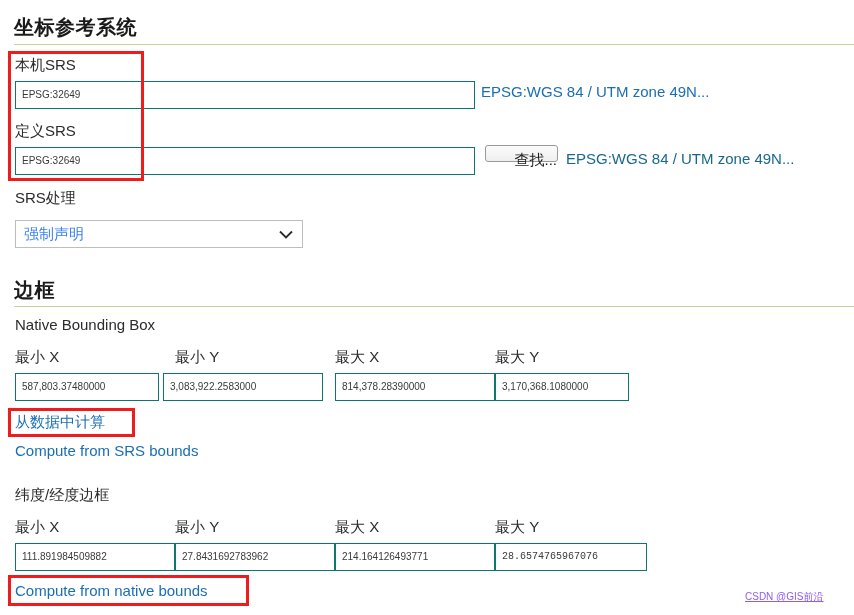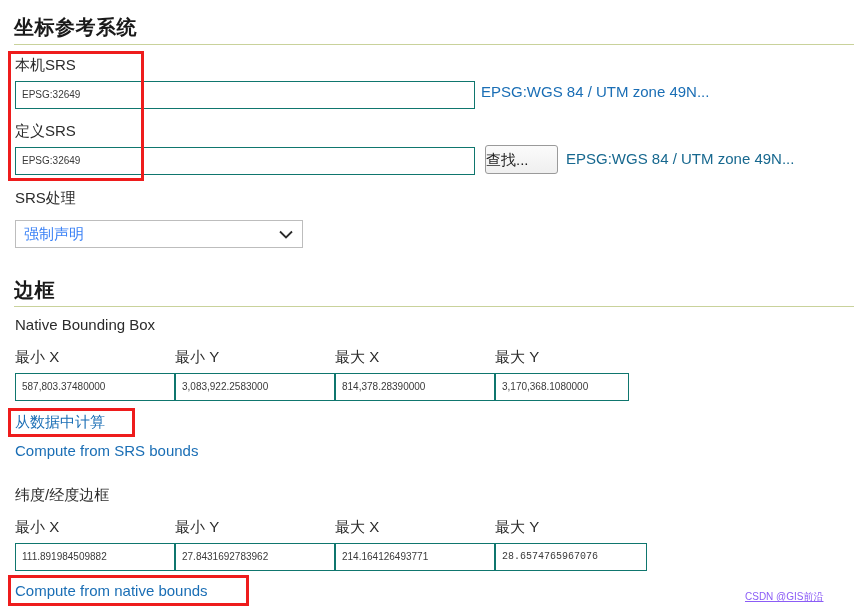--- a/index.html
+++ b/index.html
@@ -86,23 +86,23 @@
   
   .push-button {
     position: absolute;
     box-sizing: border-box;
     border: 1px solid #9a9a9a;
     border-radius: 3px;
     background: linear-gradient(#fbfbfb, #efefef);
     font-family: "Liberation Sans", "DejaVu Sans", sans-serif;
     font-size: 15px;
     color: #1c1c1c;
-    text-align: left;
+    text-align: right;
     line-height: 27px;
-    height: 29px;
+    height: 17px;
     white-space: nowrap;
     cursor: default;
   }
 
   
   .link {
     position: absolute;
     font-size: 15px;
     color: #1a6eb5;
     white-space: nowrap;
@@ -165,22 +165,22 @@
 <div class="section-heading" style="top:277px;">边框</div>
 <div class="heading-rule" style="top:306px;"></div>
 
 <div class="field-label" style="left:15px; top:316px;">Native Bounding Box</div>
 
 <div class="field-label" style="left:15px; top:348px;">最小 X</div>
 <div class="field-label" style="left:175px; top:348px;">最小 Y</div>
 <div class="field-label" style="left:335px; top:348px;">最大 X</div>
 <div class="field-label" style="left:495px; top:348px;">最大 Y</div>
 
-<div class="text-input" style="left:15px; top:373px; width:160px;">587,803.37480000</div>
-<div class="text-input" style="left:175px; top:373px; width:160px;">3,083,922.2583000</div>
+<div class="text-input" style="left:15px; top:373px; width:144px;">587,803.37480000</div>
+<div class="text-input" style="left:163px; top:373px; width:160px;">3,083,922.2583000</div>
 <div class="text-input" style="left:335px; top:373px; width:160px;">814,378.28390000</div>
 <div class="text-input" style="left:495px; top:373px; width:134px;">3,170,368.1080000</div>
 
 <div class="link" style="left:15px; top:413px;">从数据中计算</div>
 
 <div class="annot-box" style="left:8px; top:408px; width:127px; height:29px;"></div>
 
 <div class="link" style="left:15px; top:442px;">Compute from SRS bounds</div>
 
 <div class="field-label" style="left:15px; top:486px;">纬度/经度边框</div>

